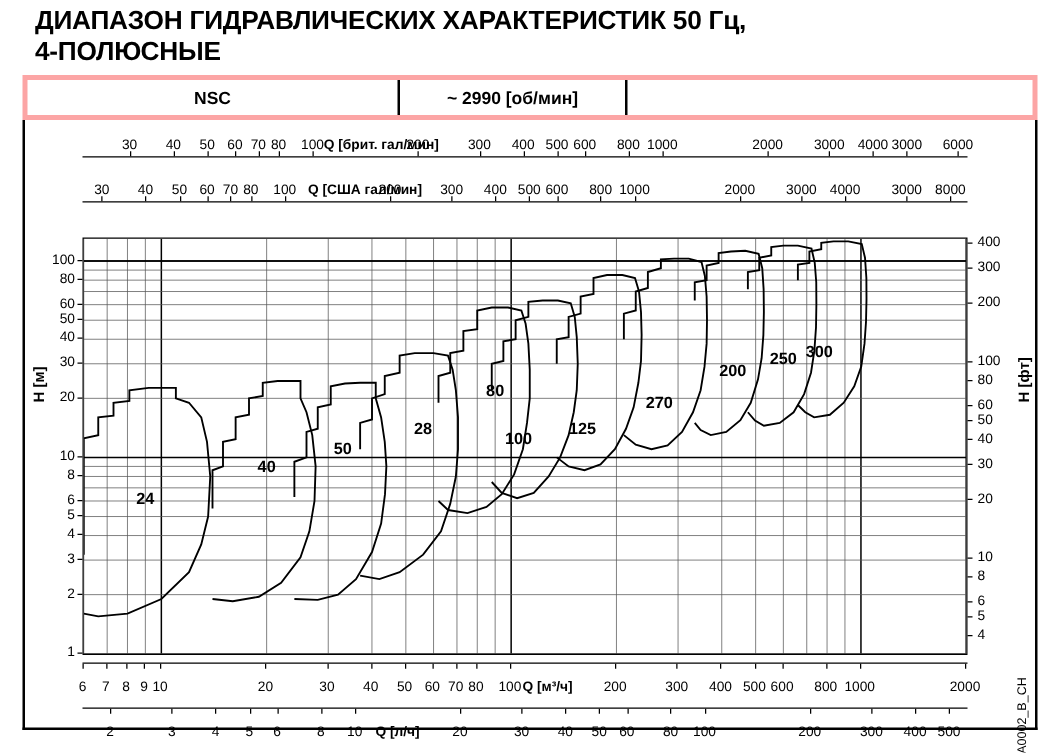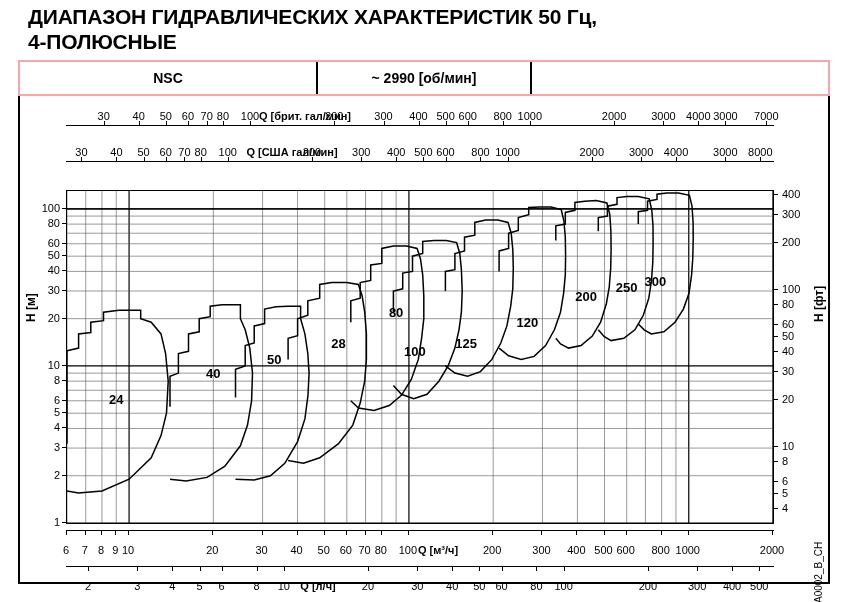--- a/index.html
+++ b/index.html
@@ -17,31 +17,31 @@
     left:28px; top:4px; width:800px;
     font-size:21px; font-weight:bold;
     line-height:25px;
     letter-spacing:-0.2px;
   }
   
   #header-table{
     position:absolute;
     left:18px; top:60px;
     width:812px; height:36px;
-    border:2px solid #fca5a5;
+    border:4px solid #fca5a5;
     display:flex;
     box-sizing:border-box;
   }
   #header-table .cell{
     display:flex;align-items:center;justify-content:center;
     font-size:14px;font-weight:bold;
     box-sizing:border-box;
   }
   #header-table .c1{width:296px;}
-  #header-table .c2{width:216px;border-left:2px solid #000;border-right:2px solid #000;}
+  #header-table .c2{width:184px;border-left:2px solid #000;border-right:2px solid #000;}
   #header-table .c3{flex:1;}
   
   #chart-frame{
     position:absolute;
     left:18px; top:96px;
     width:812px; height:488px;
     border:2px solid #000;
     border-top:none;
     box-sizing:border-box;
   }
@@ -161,21 +161,21 @@
     <span class="tk" style="left: 529.874px; top: -2px;">1000</span>
     <div class="tickline" style="left: 614.114px; top: 9px;"></div>
     <span class="tk" style="left: 614.114px; top: -2px;">2000</span>
     <div class="tickline" style="left: 663.391px; top: 9px;"></div>
     <span class="tk" style="left: 663.391px; top: -2px;">3000</span>
     <div class="tickline" style="left: 698.354px; top: 9px;"></div>
     <span class="tk" style="left: 698.354px; top: -2px;">4000</span>
     <div class="tickline" style="left: 725.473px; top: 9px;"></div>
     <span class="tk" style="left: 725.473px; top: -2px;">3000</span>
     <div class="tickline" style="left: 766.365px; top: 9px;"></div>
-    <span class="tk" style="left: 766.365px; top: -2px;">7000</span>
+    <span class="tk" style="left: 766.365px; top: -2px;">6000</span>
     <span class="lbl" style="left: 305px; top: -2px;">Q [брит. гал/мин]</span>
   </div>
 
 <div id="axis-top-2" class="axis-row" style="left:0;top:148px;width:848px;">
     <div class="axisline" style="left: 66px; width: 708px; top: 13px;"></div>
     <div class="tickline" style="left: 81.4542px; top: 9px;"></div>
     <span class="tk" style="left: 81.4542px; top: -2px;">30</span>
     <div class="tickline" style="left: 116.417px; top: 9px;"></div>
     <span class="tk" style="left: 116.417px; top: -2px;">40</span>
     <div class="tickline" style="left: 143.536px; top: 9px;"></div>
@@ -431,20 +431,20 @@
       <polyline points="571.3,33.1 571.3,20.7 580.5,19.3 580.5,10.2 590.0,8.4 590.0,3.2 599.8,2.1 611.6,2.1 622.4,4.3 625.0,15.2 626.1,31.4 626.2,48.3 625.8,66.6 624.6,83.9 622.0,102.3 616.4,118.1 608.0,131.2 596.9,140.8 584.3,142.9 577.2,138.8 571.3,133.0" fill="none" stroke="#000" stroke-width="1.5"></polyline>
     </svg>
   <div id="curve-labels">
       <div class="curve-label" style="left: 49.2772px; top: 207.553px;">24</div>
       <div class="curve-label" style="left: 146.322px; top: 182.134px;">40</div>
       <div class="curve-label" style="left: 207.182px; top: 168.447px;">50</div>
       <div class="curve-label" style="left: 271.454px; top: 151.998px;">28</div>
       <div class="curve-label" style="left: 329.116px; top: 121.169px;">80</div>
       <div class="curve-label" style="left: 347.851px; top: 159.728px;">100</div>
       <div class="curve-label" style="left: 399.042px; top: 151.998px;">125</div>
-      <div class="curve-label" style="left: 460.362px; top: 131.169px;">120</div>
+      <div class="curve-label" style="left: 460.362px; top: 131.169px;">270</div>
       <div class="curve-label" style="left: 519.19px; top: 104.72px;">200</div>
       <div class="curve-label" style="left: 559.678px; top: 95.6125px;">250</div>
       <div class="curve-label" style="left: 588.407px; top: 89.5003px;">300</div>
     </div>
 </div>
 
 <div id="code">A0002_B_CH</div>
 
 </body></html>

